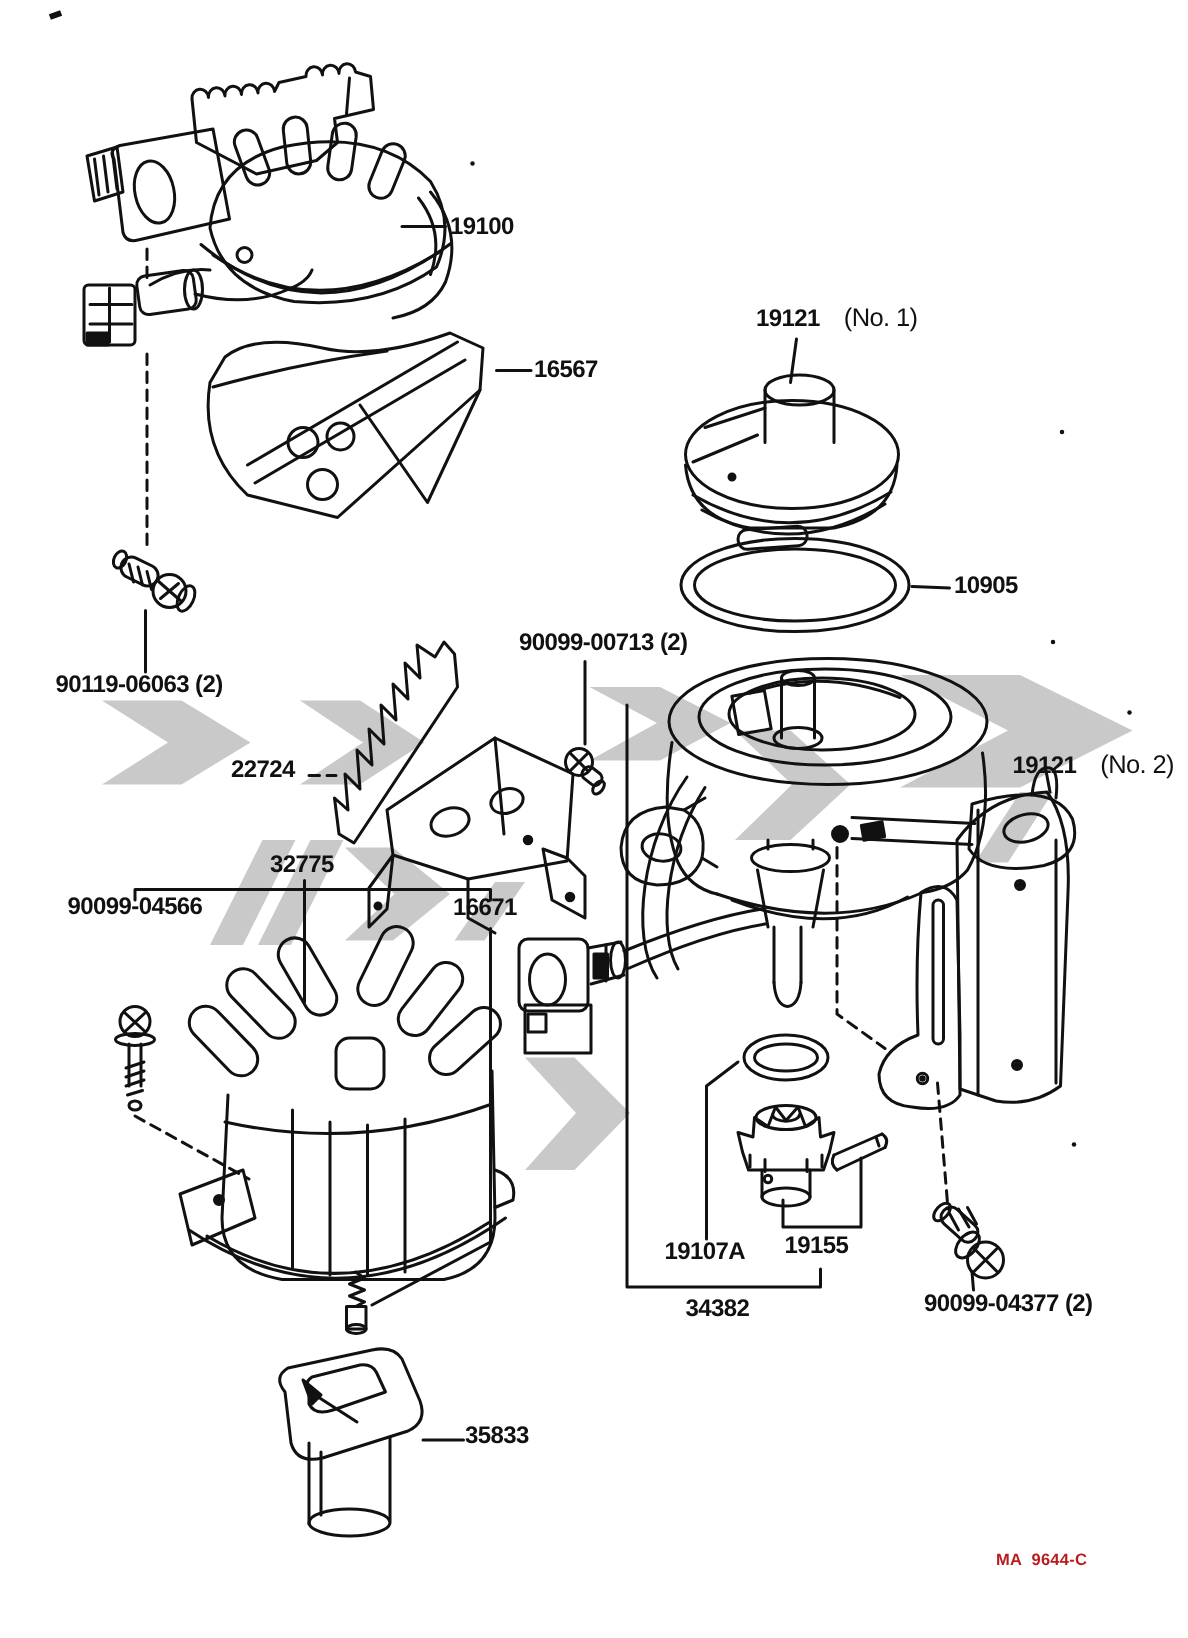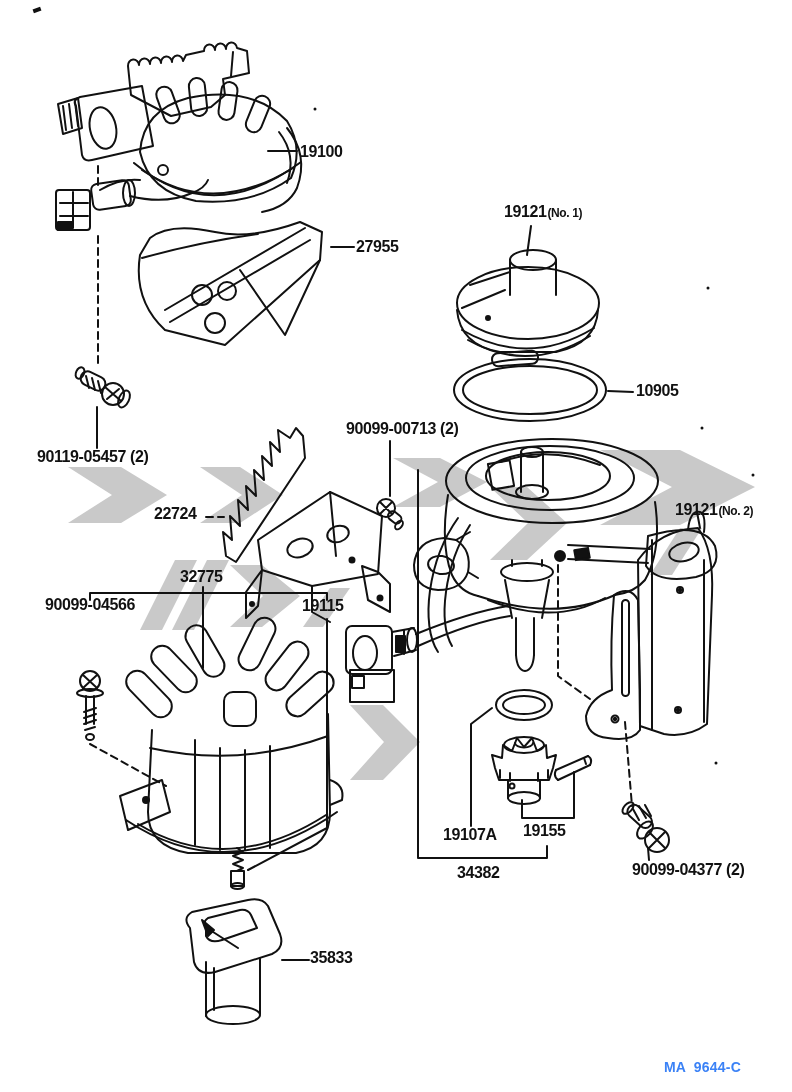--- a/index.html
+++ b/index.html
@@ -2,23 +2,23 @@
 <html><head>
 <meta charset="utf-8">
 <style>
   html,body{margin:0;padding:0;}
   body{width:792px;height:1092px;background:#ffffff;position:relative;overflow:hidden;
        font-family:"Liberation Sans", sans-serif;}
   #stage{position:absolute;left:0;top:0;width:725px;height:1092px;}
   #art-svg{position:absolute;left:0;top:0;}
   .plabel{position:absolute;font-weight:bold;font-size:16px;letter-spacing:-0.4px;
           color:#111;white-space:nowrap;line-height:1.1;}
-  .plabel .note{font-size:12px;font-weight:bold;margin-left:1px;}
-  .doc-code{position:absolute;font-weight:bold;font-size:14px;color:#3b82f6;
-            white-space:pre;letter-spacing:0.2px;margin-top:25px;}
+  .plabel .note{font-size:17px;font-weight:normal;margin-left:16px;}
+  .doc-code{position:absolute;font-weight:bold;font-size:11px;color:#b91c1c;
+            white-space:pre;letter-spacing:0.2px;}
 </style>
 </head>
 <body style="background: rgb(255, 255, 255);">
 
 <div id="stage">
 
 <svg id="art-svg" width="792" height="1092" viewBox="0 0 792 1092">
 
   <g fill="#c9c9c9" stroke="none">
     <polygon points="68,467 121,467 167,495 121,523 68,523 112,495"></polygon>
@@ -273,30 +273,30 @@
       <circle cx="315" cy="109" r="1.5"></circle>
       <circle cx="708" cy="288" r="1.5"></circle>
       <circle cx="702" cy="428" r="1.5"></circle>
       <circle cx="753" cy="475" r="1.5"></circle>
       <circle cx="716" cy="763" r="1.5"></circle>
     </g>
   </g>
 </svg>
 
   <div class="plabel" style="left:300px;top:143px"><span>19100</span></div>
-  <div class="plabel" style="left:356px;top:238px"><span>27955</span></div>
+  <div class="plabel" style="left:356px;top:238px"><span>16567</span></div>
   <div class="plabel" style="left:504px;top:203px"><span>19121</span><span class="note">(No. 1)</span></div>
   <div class="plabel" style="left:636px;top:382px"><span>10905</span></div>
   <div class="plabel" style="left:346px;top:420px"><span>90099-00713 (2)</span></div>
   <div class="plabel" style="left:154px;top:505px"><span>22724</span></div>
-  <div class="plabel" style="left:37px;top:448px"><span>90119-05457 (2)</span></div>
+  <div class="plabel" style="left:37px;top:448px"><span>90119-06063 (2)</span></div>
   <div class="plabel" style="left:675px;top:501px"><span>19121</span><span class="note">(No. 2)</span></div>
   <div class="plabel" style="left:180px;top:568px"><span>32775</span></div>
   <div class="plabel" style="left:45px;top:596px"><span>90099-04566</span></div>
-  <div class="plabel" style="left:302px;top:597px"><span>19115</span></div>
+  <div class="plabel" style="left:302px;top:597px"><span>16671</span></div>
   <div class="plabel" style="left:443px;top:826px"><span>19107A</span></div>
   <div class="plabel" style="left:523px;top:822px"><span>19155</span></div>
   <div class="plabel" style="left:457px;top:864px"><span>34382</span></div>
-  <div class="plabel" style="left:632px;top:861px"><span>90099-04377 (2)</span></div>
+  <div class="plabel" style="left:616px;top:861px"><span>90099-04377 (2)</span></div>
   <div class="plabel" style="left:310px;top:949px"><span>35833</span></div>
 
   <div class="doc-code" style="left:664px;top:1034px">MA  9644-C</div>
 </div>
 
 </body></html>

